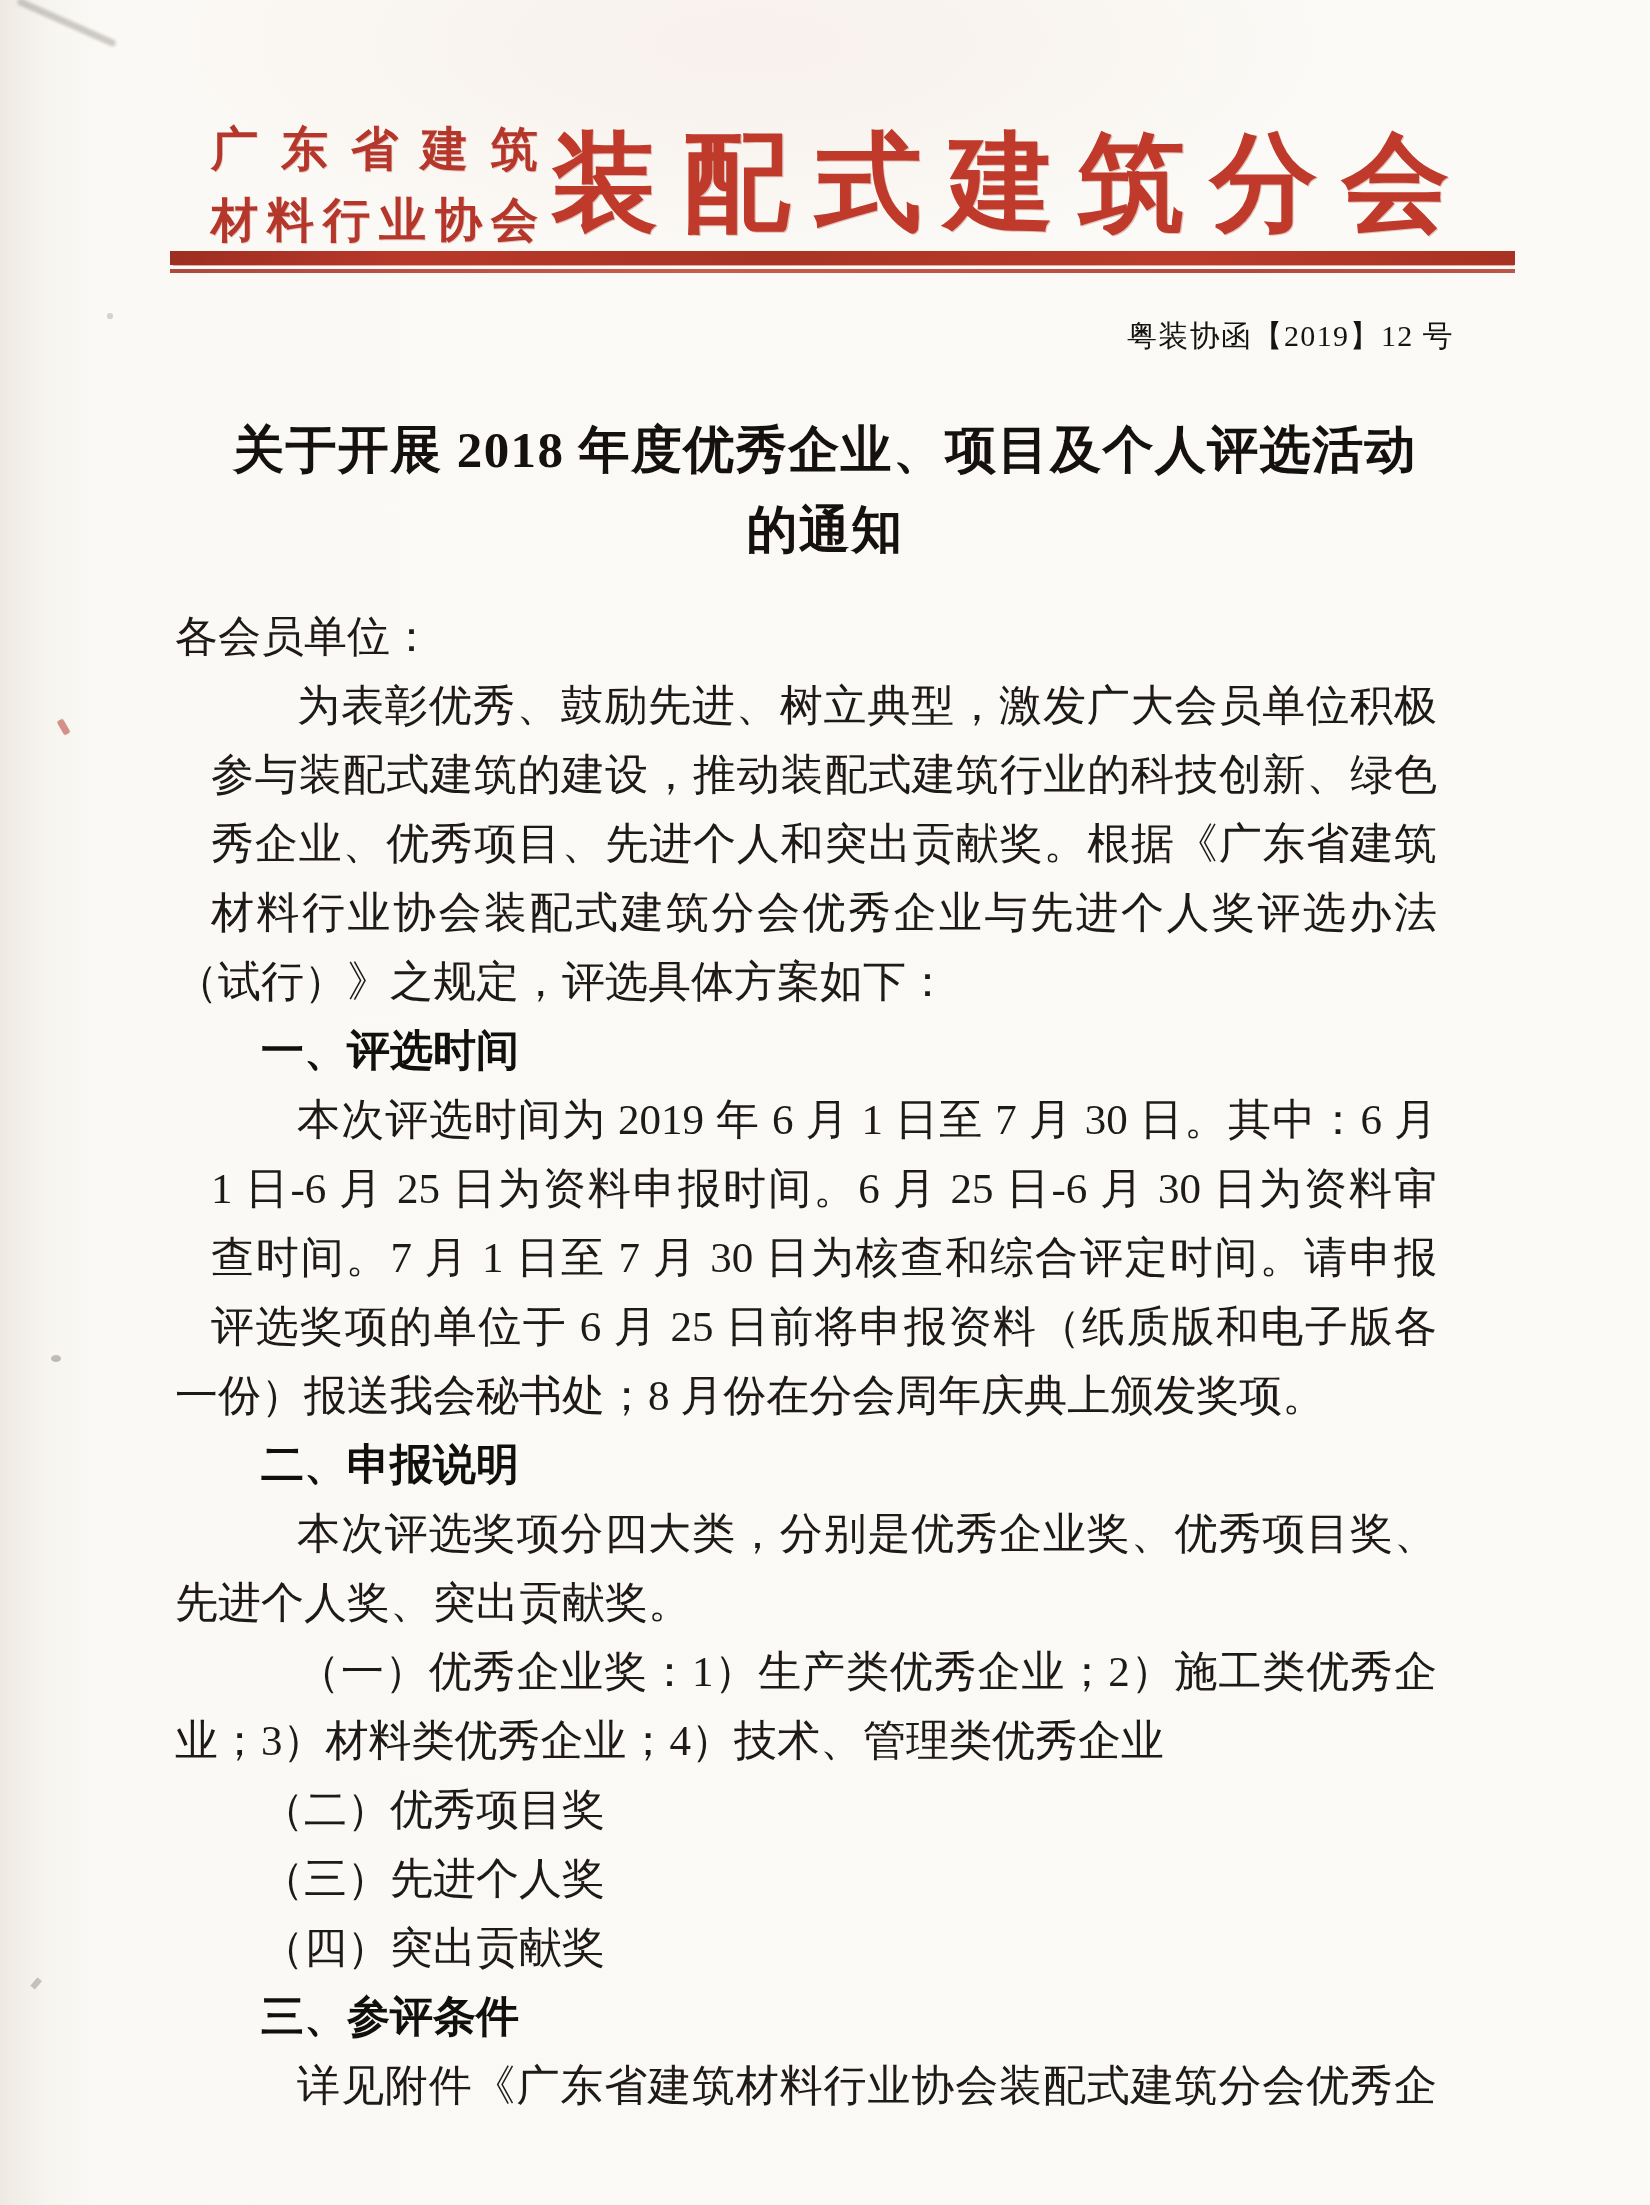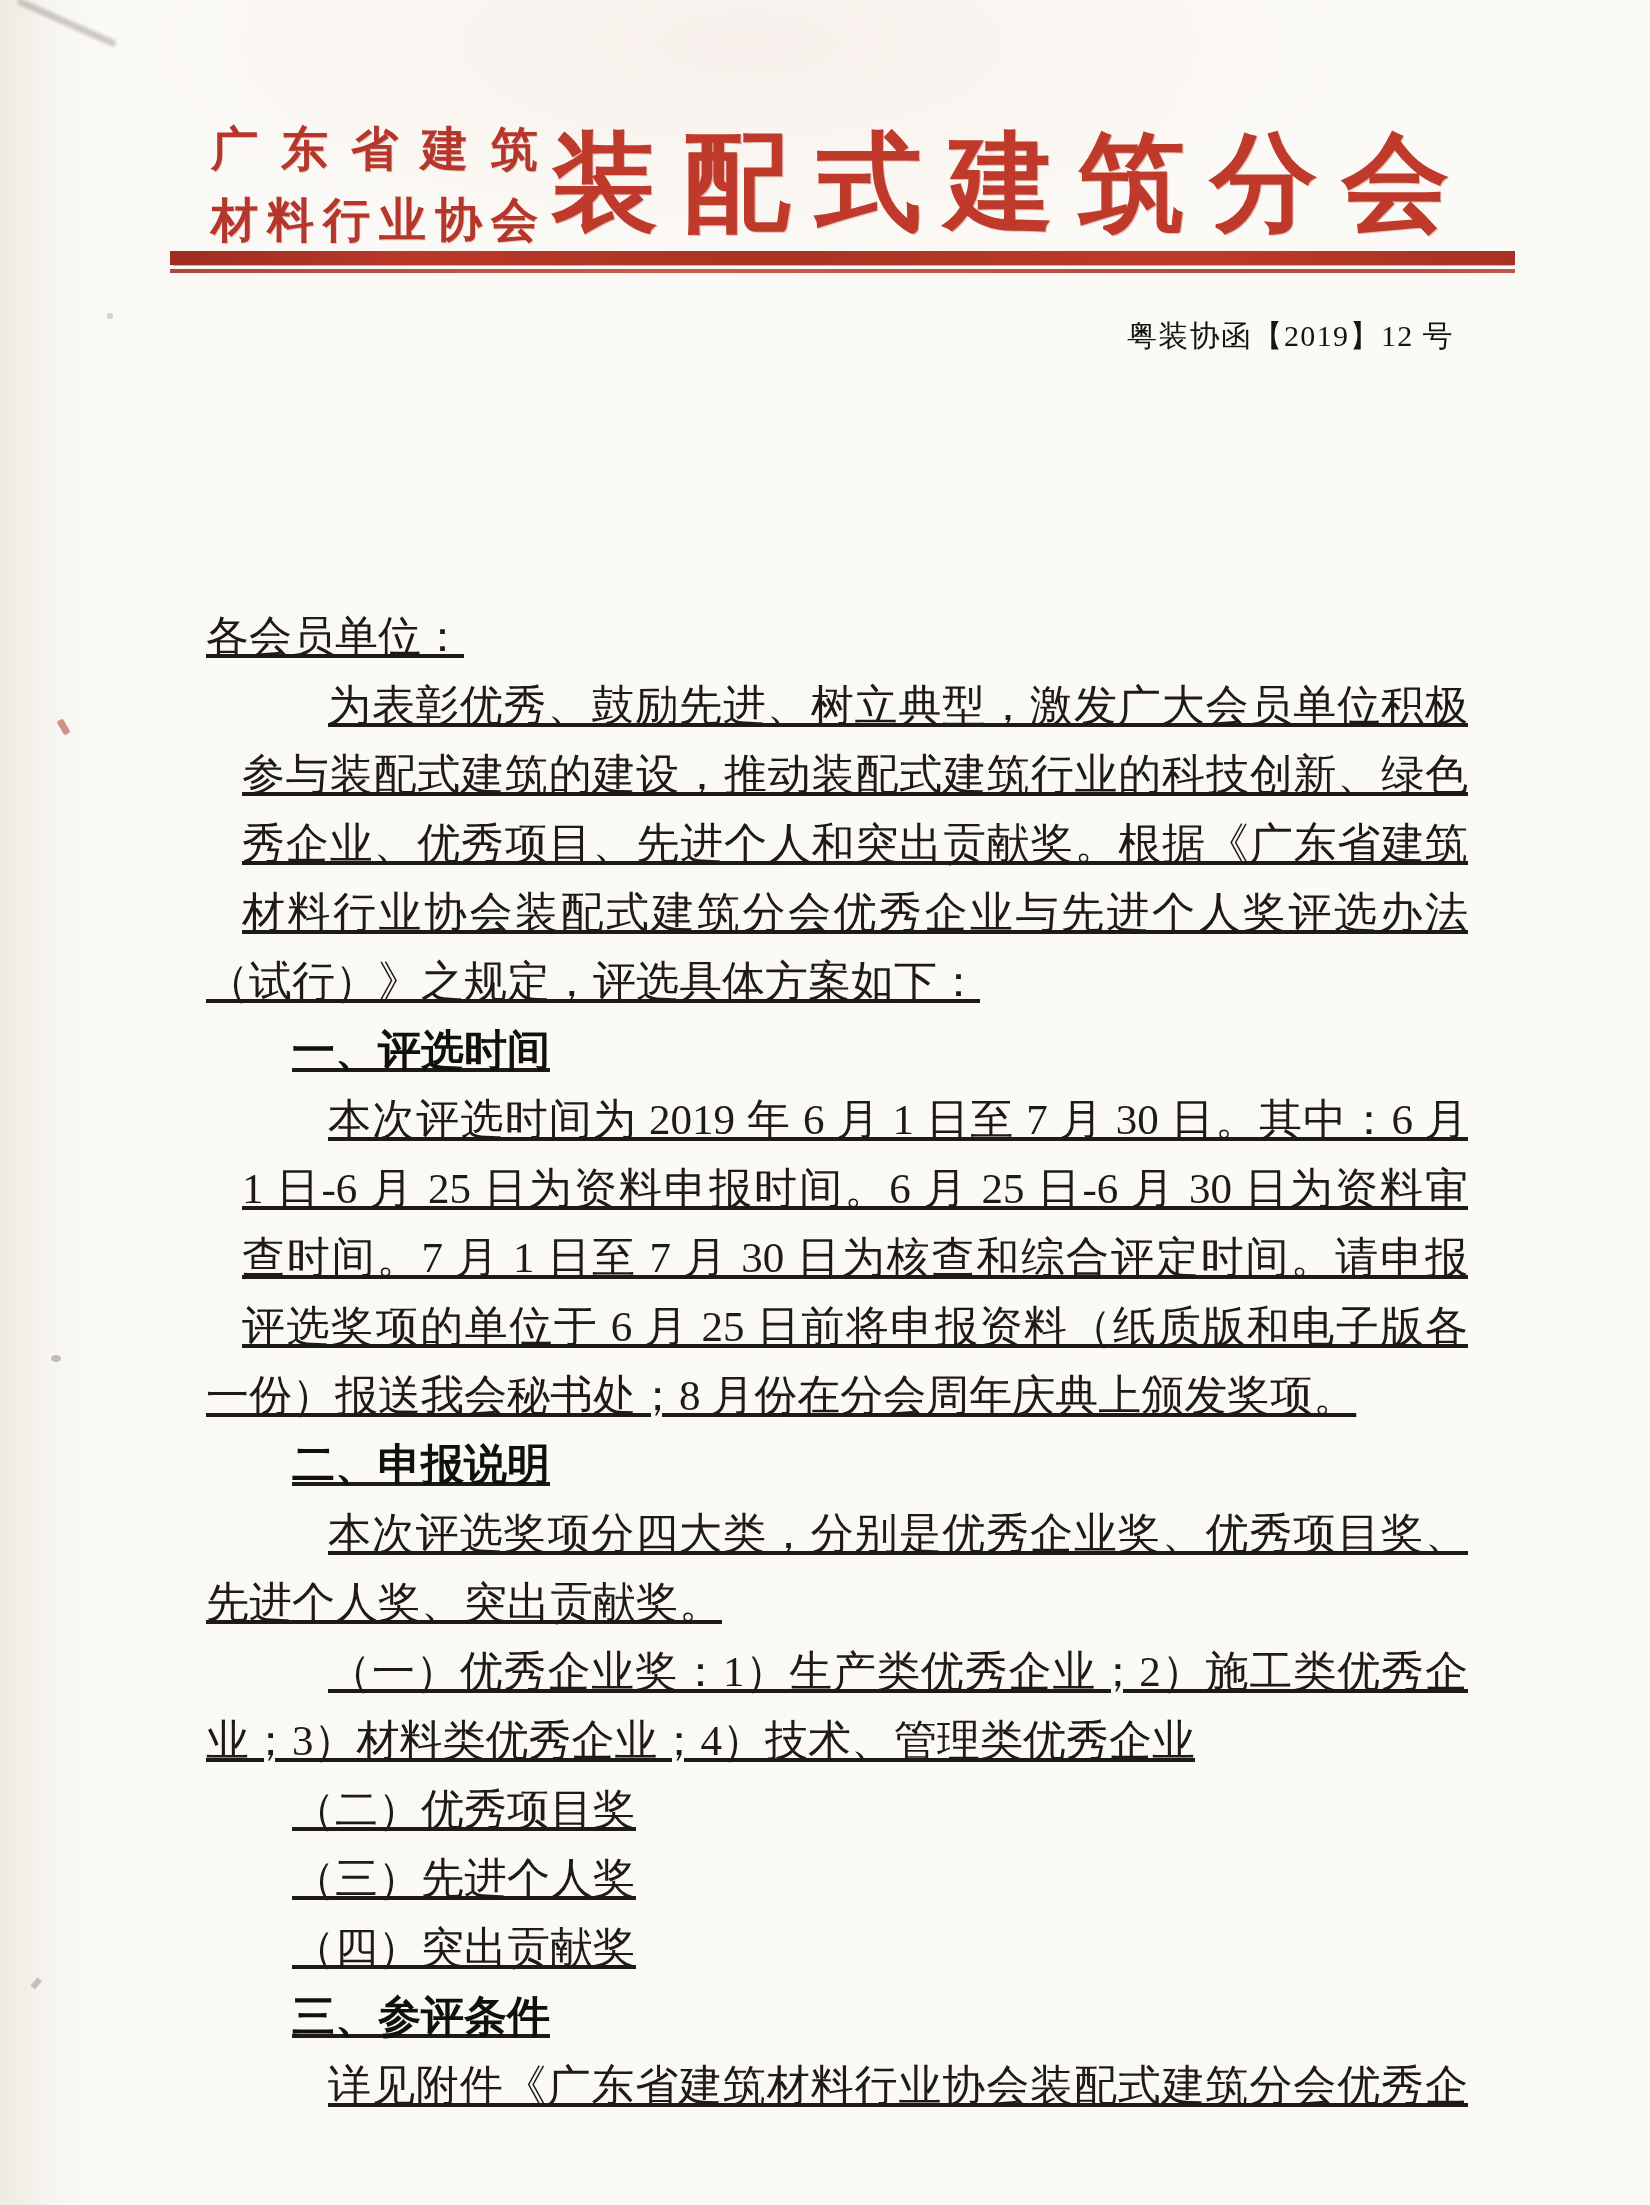--- a/index.html
+++ b/index.html
@@ -50,22 +50,22 @@
   }
   
   .title{
     position:absolute;left:0;top:410px;width:1650px;margin:0;
     text-align:center;
     font-size:51px;line-height:80px;font-weight:700;
     color:#14110e;letter-spacing:1.4px;
   }
   
   .body-block{
-    position:absolute;left:206px;top:602px;width:1262px;
-    font-size:43px;color:#1d1a17;text-decoration:underline;
+    position:absolute;left:175px;top:602px;width:1262px;
+    font-size:43px;color:#1d1a17;
   }
   .line{
     height:69px;line-height:69px;
     white-space:nowrap;
   }
   .line.full{
     white-space:normal;
     text-align:justify;text-align-last:justify;margin-left:36px;
   }
   .line.indent{text-indent:2em;}
@@ -93,20 +93,24 @@
     </div>
     <div class="branch-name">装配式建筑分会</div>
     <div class="head-rule">
       <div class="thick"></div>
       <div class="thin"></div>
     </div>
   </header>
 
   <div class="doc-number">粤装协函【2019】12 号</div>
 
+  <h1 class="title">
+    <div>关于开展 2018 年度优秀企业、项目及个人评选活动</div>
+    <div>的通知</div>
+  </h1>
 
   <main class="body-block">
       <div class="line">各会员单位：</div>
       <div class="line indent full">为表彰优秀、鼓励先进、树立典型，激发广大会员单位积极</div>
       <div class="line full">参与装配式建筑的建设，推动装配式建筑行业的科技创新、绿色</div>
       <div class="line full">秀企业、优秀项目、先进个人和突出贡献奖。根据《广东省建筑</div>
       <div class="line full">材料行业协会装配式建筑分会优秀企业与先进个人奖评选办法</div>
       <div class="line">（试行）》之规定，评选具体方案如下：</div>
       <div class="line indent bold">一、评选时间</div>
       <div class="line indent full">本次评选时间为 2019 年 6 月 1 日至 7 月 30 日。其中：6 月</div>

